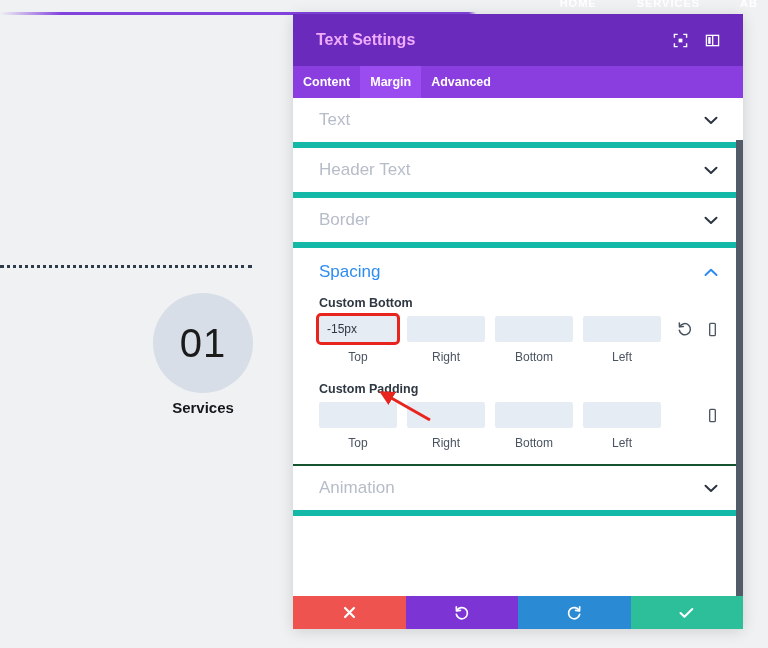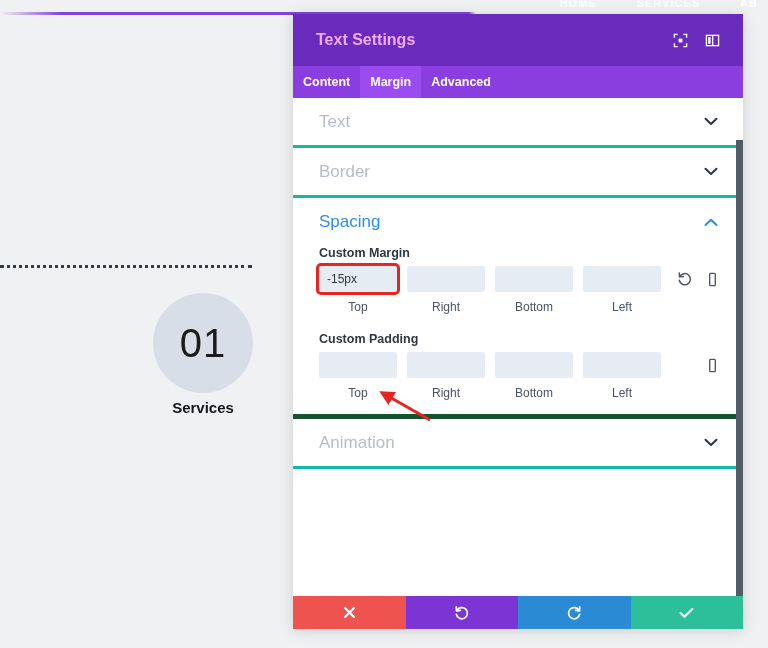--- a/index.html
+++ b/index.html
@@ -154,41 +154,41 @@
     position: relative;
     overflow: hidden;
   }
 
   .accordion {
     height: 100%;
   }
 
   .acc-row {
     height: 50px;
-    border-bottom: 3px solid #14b8a6;
+    border-bottom: 6px solid #14b8a6;
     display: flex;
     align-items: center;
     padding: 0 25px 0 26px;
     cursor: pointer;
   }
   .acc-label {
     flex: 1;
     font-size: 17px;
     color: #b6bcc8;
     font-weight: 400;
   }
   .acc-chevron {
     color: #2b3440;
     font-size: 13px;
     line-height: 1;
     display: inline-block;
   }
 
   
-  .acc-open { border-bottom: 5px solid #14532d; }
+  .acc-open { border-bottom: 2px solid #14532d; }
   .acc-open .acc-row { border-bottom: none; height: 48px; }
   .acc-open .acc-label { color: #2d8cf0; }
   .acc-open .acc-chevron { color: #2d8cf0; }
 
   .sec-body { padding: 0 25px 14px 26px; }
 
   .field-title {
     font-size: 12.5px;
     font-weight: 700;
     color: #2e3742;
@@ -328,20 +328,28 @@
 
         <div class="acc-row">
           <div class="acc-label">Text</div>
           <span class="acc-chevron">
             <svg width="14" height="9" viewBox="0 0 14 9" fill="none" stroke="#2b3440" stroke-width="2" stroke-linecap="round" stroke-linejoin="round">
                 <path d="M1.5 1.8L7 7 12.5 1.8"></path>
               </svg>
           </span>
         </div>
 
+        <div class="acc-row">
+          <div class="acc-label">Header Text</div>
+          <span class="acc-chevron">
+            <svg width="14" height="9" viewBox="0 0 14 9" fill="none" stroke="#2b3440" stroke-width="2" stroke-linecap="round" stroke-linejoin="round">
+                <path d="M1.5 1.8L7 7 12.5 1.8"></path>
+              </svg>
+          </span>
+        </div>
 
         <div class="acc-row">
           <div class="acc-label">Border</div>
           <span class="acc-chevron">
             <svg width="14" height="9" viewBox="0 0 14 9" fill="none" stroke="#2b3440" stroke-width="2" stroke-linecap="round" stroke-linejoin="round">
                 <path d="M1.5 1.8L7 7 12.5 1.8"></path>
               </svg>
           </span>
         </div>
 
@@ -351,21 +359,21 @@
             <div class="acc-label">Spacing</div>
             <span class="acc-chevron">
               <svg width="14" height="9" viewBox="0 0 14 9" fill="none" stroke="#2d8cf0" stroke-width="2" stroke-linecap="round" stroke-linejoin="round">
                   <path d="M1.5 7L7 1.8 12.5 7"></path>
                 </svg>
             </span>
           </div>
 
           <div class="sec-body">
 
-            <div class="field-title">Custom Margin</div>
+            <div class="field-title">Custom Bottom</div>
             <div class="quad-row">
               <div class="quad highlight">
                 <input type="text" value="-15px" style="">
                 <div class="sub">Top</div>
               </div>
               <div class="quad">
                 <input type="text" value="" style="">
                 <div class="sub">Right</div>
               </div>
               <div class="quad">

